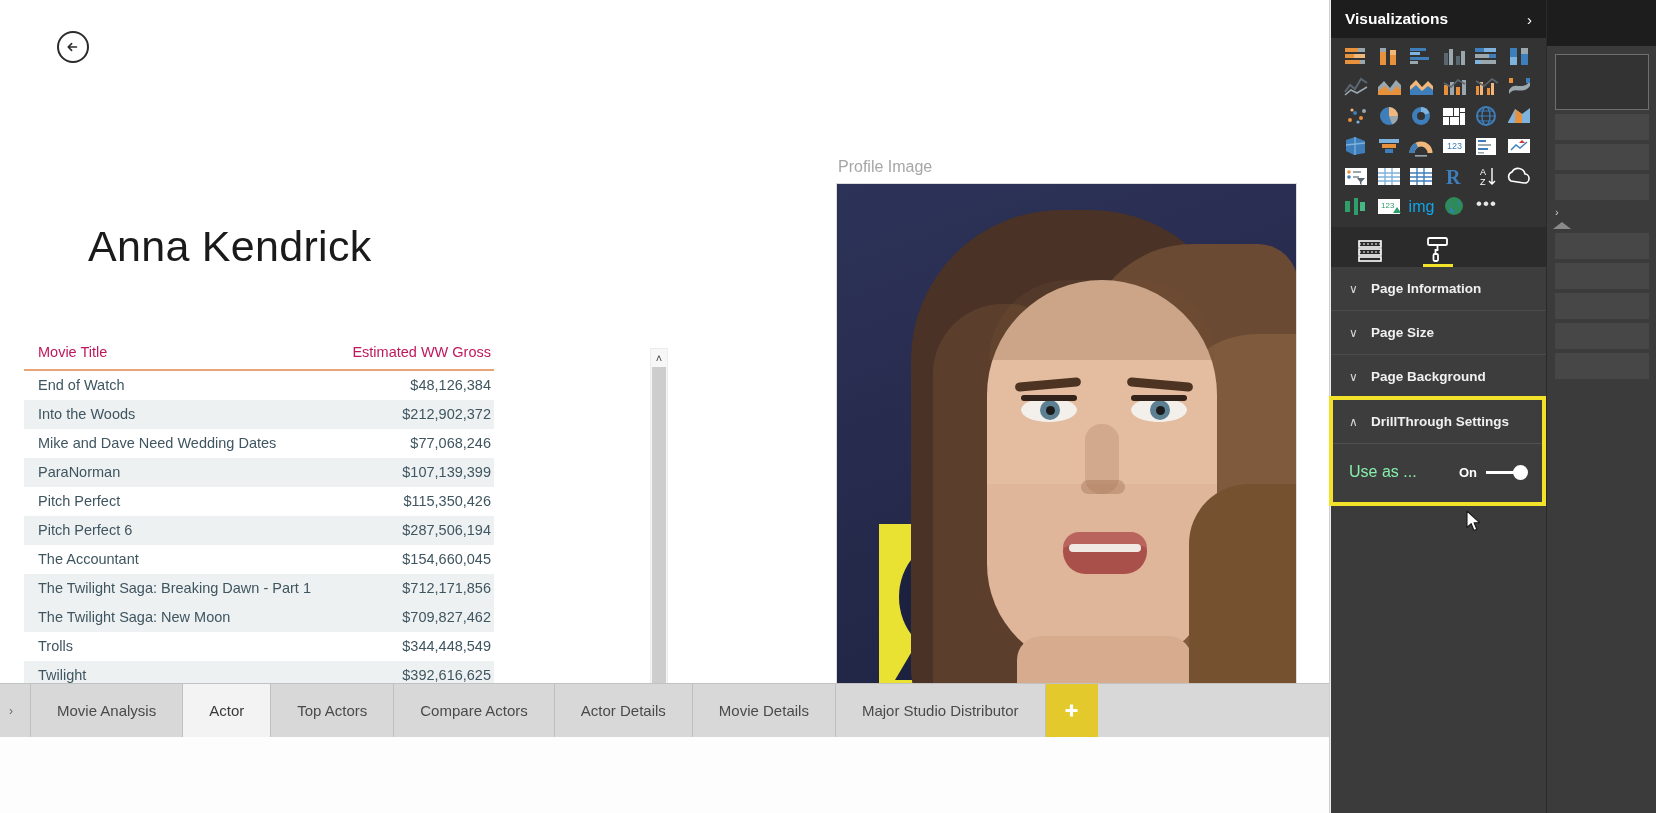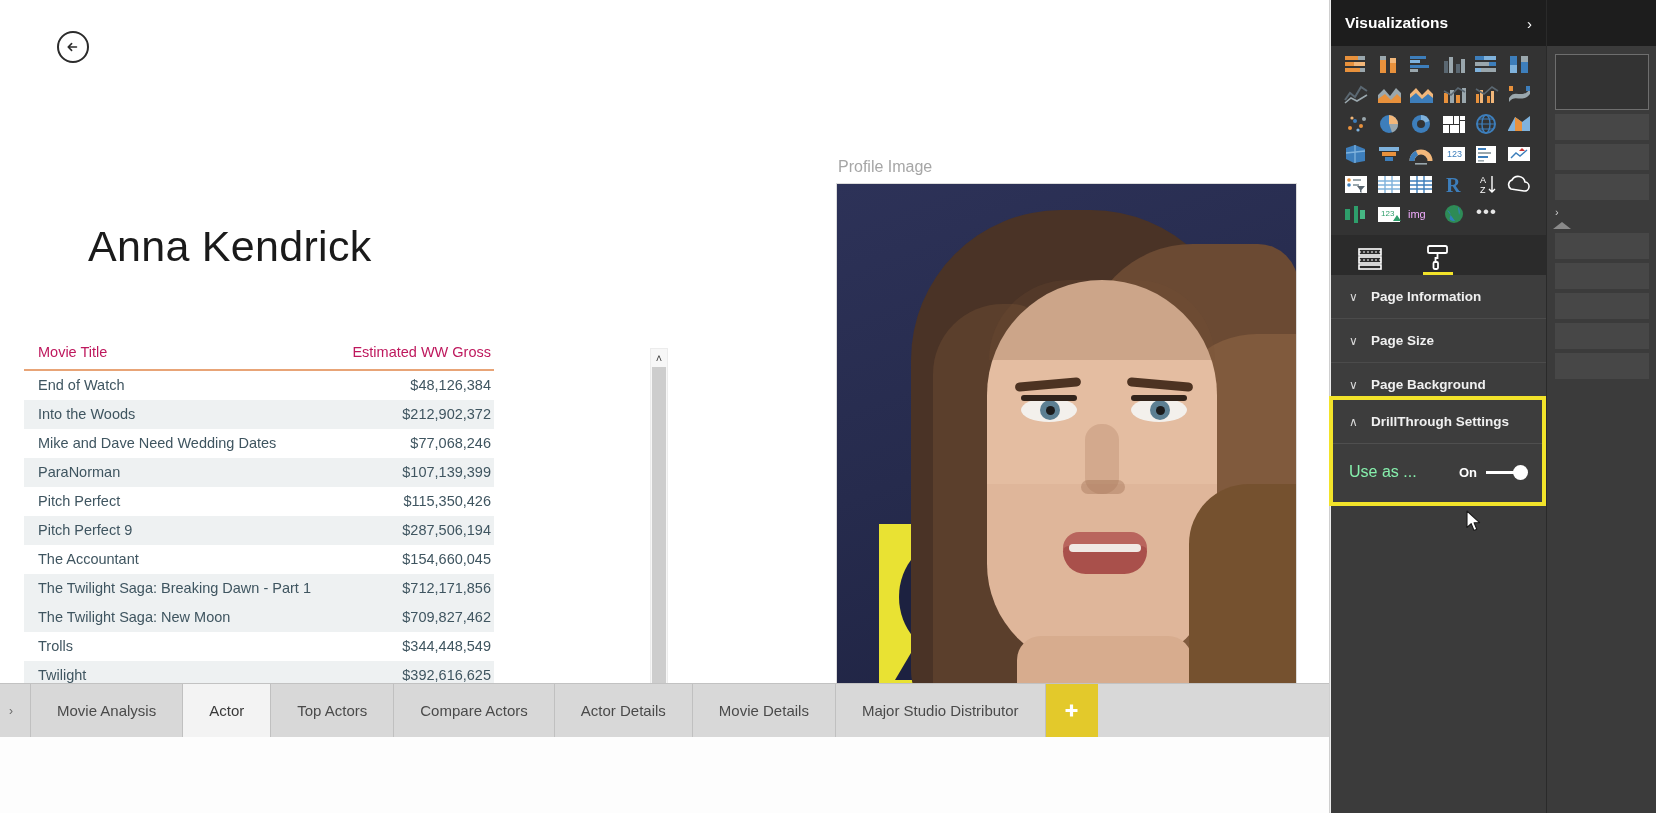--- a/index.html
+++ b/index.html
@@ -74,21 +74,21 @@
   .ptab:first-of-type{border-left:1px solid #c0c0c0;}
   .ptab.active{background:#f3f3f3;color:#3a3a3a;}
   #add-page{width:52px;background:#e2c battleship;}
   #add-page{width:52px;background:#e3c92b;display:flex;align-items:center;justify-content:center;cursor:pointer;}
   #add-page svg{display:block;}
   #tab-tail{flex:1;background:#d8d8d8;}
 
   
   #viz-gap{position:absolute;left:1329px;top:0;width:18px;height:813px;background:#ededed;border-left:1px solid #cfcfcf;}
   #viz-pane{position:absolute;left:1331px;top:0;width:215px;height:813px;background:#3b3b3b;}
-  #viz-header{height:46px;background:#1d1d1d;display:flex;align-items:center;justify-content:space-between;padding:0 14px;}
+  #viz-header{height:38px;background:#1d1d1d;display:flex;align-items:center;justify-content:space-between;padding:0 14px;}
   #viz-header .title{color:#ffffff;font-size:15.5px;font-weight:bold;}
   #viz-header .chev{color:#ffffff;font-size:15px;cursor:pointer;}
 
   #viz-grid{background:#333333;padding:6px 8px 8px 12px;display:grid;grid-template-columns:repeat(6,1fr);gap:5px 0;}
   .viz-ic{width:27px;height:25px;border-radius:2px;cursor:pointer;position:relative;overflow:hidden;}
 
   #viz-tabs{height:40px;background:#2b2b2b;display:flex;align-items:center;padding-left:22px;gap:34px;}
   .viz-tab{width:34px;height:32px;display:flex;align-items:flex-end;justify-content:center;cursor:pointer;position:relative;}
   .viz-tab.sel::after{content:"";position:absolute;bottom:-4px;left:2px;right:2px;height:3px;background:#f2e32a;}
 
@@ -163,21 +163,21 @@
             </tr>
             <tr class="alt">
               <td>ParaNorman</td>
               <td class="num">$107,139,399</td>
             </tr>
             <tr>
               <td>Pitch Perfect</td>
               <td class="num">$115,350,426</td>
             </tr>
             <tr class="alt">
-              <td>Pitch Perfect 9</td>
+              <td>Pitch Perfect 6</td>
               <td class="num">$287,506,194</td>
             </tr>
             <tr>
               <td>The Accountant</td>
               <td class="num">$154,660,045</td>
             </tr>
             <tr class="alt">
               <td>The Twilight Saga: Breaking Dawn - Part 1</td>
               <td class="num">$712,171,856</td>
             </tr>
@@ -458,21 +458,21 @@
             <rect x="2" y="7" width="5" height="11" fill="#2e9e6b"></rect>
             <rect x="11" y="4" width="4" height="17" fill="#2e9e6b"></rect>
             <rect x="17" y="8" width="5" height="9" fill="#46b884"></rect>
           </svg></div>
         <div class="viz-ic"><svg width="27" height="25" viewBox="0 0 27 25">
             <rect x="2" y="5" width="22" height="15" fill="#ffffff"></rect>
             <text x="5" y="14" font-size="8" fill="#2e9e6b" font-family="Liberation Sans">123</text>
             <path d="M17 19 l4-6 4 6z" fill="#2e9e6b"></path>
           </svg></div>
         <div class="viz-ic">
-          <span style="color:#f0abfc;font-size:11px;line-height:25px;display:block;font-family:'Liberation Sans',sans-serif;">img</span>
+          <span style="color:#0ea5e9;font-size:16px;line-height:25px;display:block;text-align:center;font-family:'Liberation Sans',sans-serif;">img</span>
         </div>
         <div class="viz-ic"><svg width="27" height="25" viewBox="0 0 27 25">
             <circle cx="13" cy="12" r="9" fill="#2e8b57"></circle>
             <path d="M6 8 q5 3 3 7 t5 4" fill="#2f7fc1"></path>
             <path d="M17 5 q3 4 1 8" fill="#2f7fc1"></path>
           </svg></div>
         <div class="viz-ic">
           <span style="color:#e7e7e7;font-size:17px;line-height:20px;display:block;text-align:center;letter-spacing:1px;">•••</span>
         </div>
       </div>

